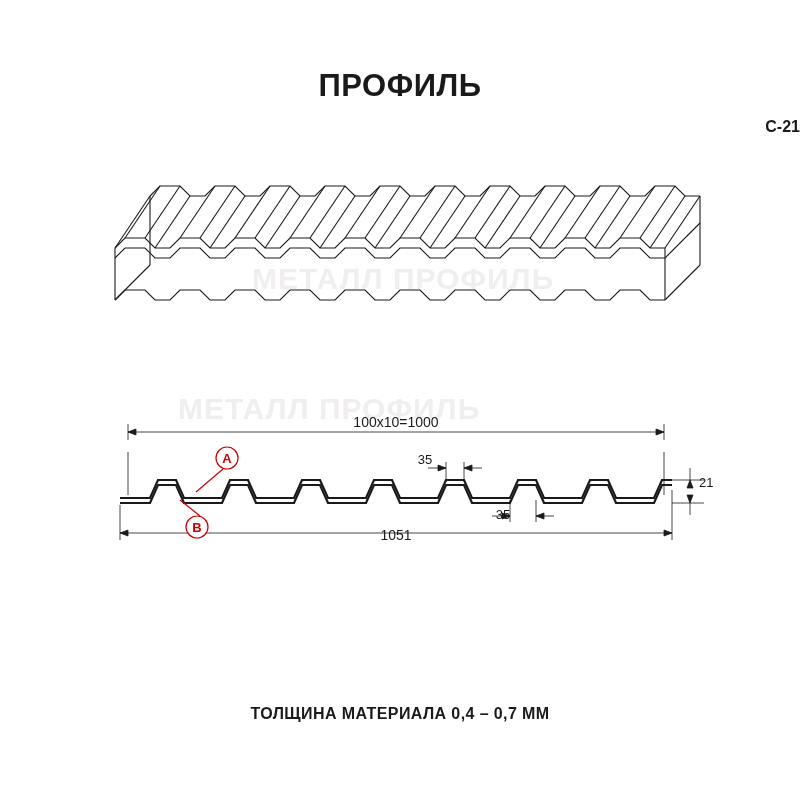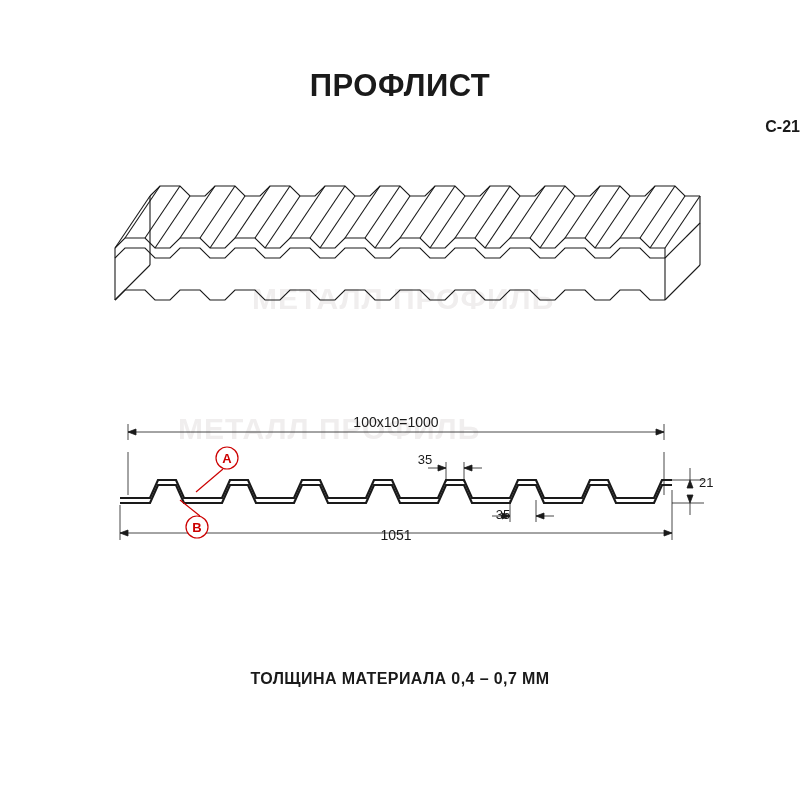--- a/index.html
+++ b/index.html
@@ -37,42 +37,41 @@
     top: 118px;
     text-align: right;
     font-size: 16px;
     font-weight: bold;
     color: #1a1a1a;
   }
   .footnote {
     position: absolute;
     left: 0;
     right: 0;
-    top: 670px;
+    top: 705px;
     text-align: center;
     font-size: 16px;
     font-weight: bold;
     letter-spacing: 0.4px;
     color: #1a1a1a;
   }
   .svg-layer {
     position: absolute;
     left: 0;
     top: 0;
     width: 800px;
     height: 800px;
   }
   .wm {
     position: absolute;
     color: #f0eeee;
     font-weight: bold;
     font-family: "Liberation Sans", sans-serif;
     white-space: nowrap;
     user-select: none;
-    margin-top: 20px;
   }
   .wm1 {
     left: 252px;
     top: 262px;
     font-size: 30px;
     letter-spacing: 1px;
   }
   .wm2 {
     left: 178px;
     top: 392px;
@@ -81,21 +80,21 @@
   }
 </style>
 </head>
 <body>
 
 <div class="page">
 
   <div class="wm wm1">МЕТАЛЛ ПРОФИЛЬ</div>
   <div class="wm wm2">МЕТАЛЛ ПРОФИЛЬ</div>
 
-  <div class="title">ПРОФЛИСТ</div>
+  <div class="title">ПРОФИЛЬ</div>
   <div class="subtitle">С-21</div>
 
   <svg class="svg-layer" viewBox="0 0 800 800" xmlns="http://www.w3.org/2000/svg">
     <g fill="none" stroke="#1a1a1a" stroke-width="1.2" stroke-linejoin="miter" stroke-linecap="butt">
 
       <g stroke-width="1.1">
 
         <path d="M150 196 L160 186 L180 186 L190 196 L205 196 L215 186 L235 186 L245 196
                  L260 196 L270 186 L290 186 L300 196 L315 196 L325 186 L345 186 L355 196
                  L370 196 L380 186 L400 186 L410 196 L425 196 L435 186 L455 186 L465 196

